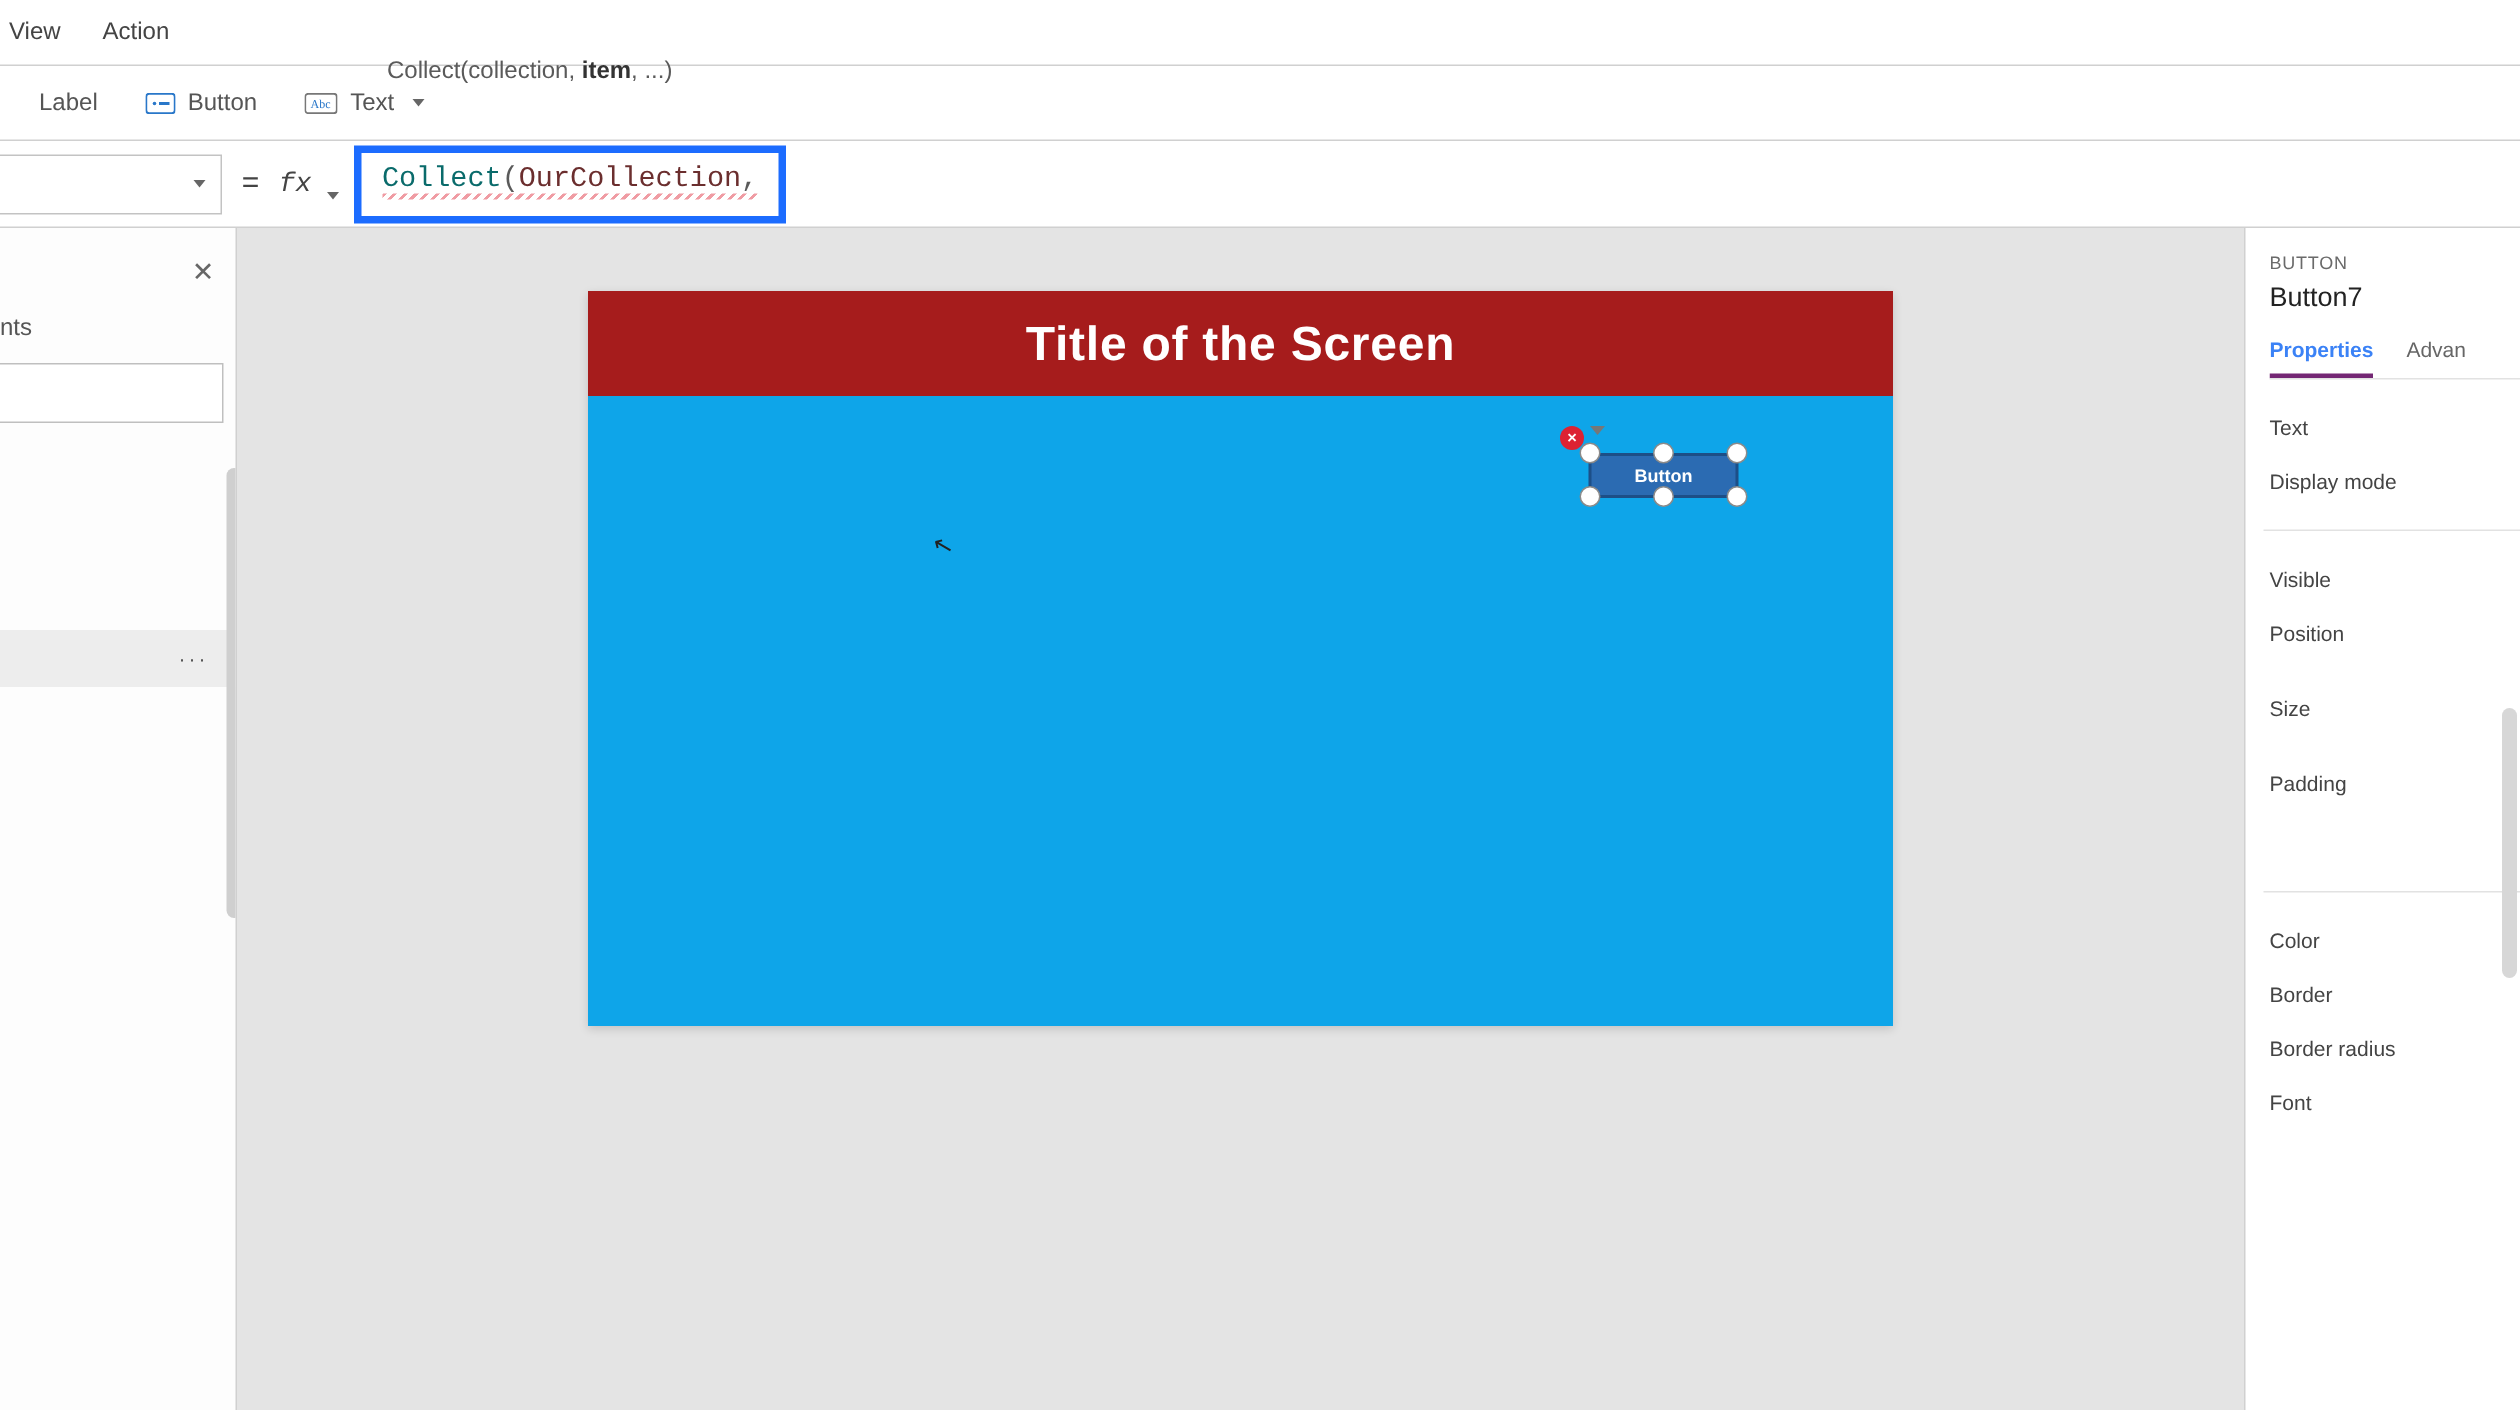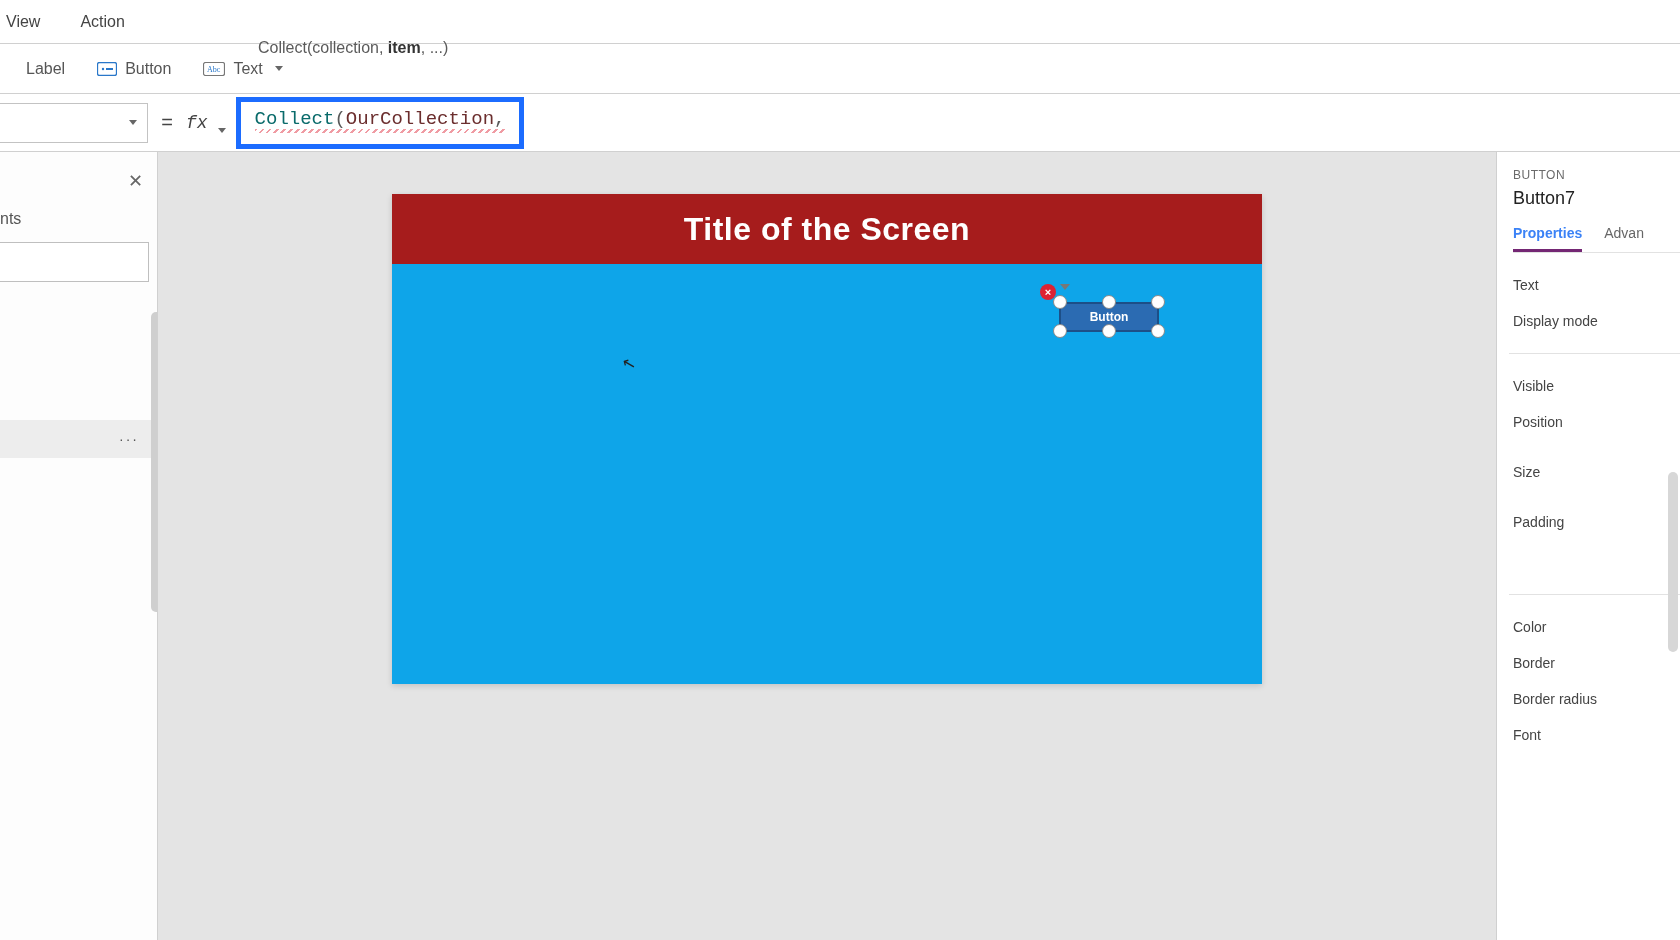--- a/index.html
+++ b/index.html
@@ -28,21 +28,21 @@
   
   .menubar {
     display: flex;
     height: 44px;
     border-bottom: 1px solid var(--border);
   }
   .menubar-left {
     width: 235px;
     display: flex;
     align-items: center;
-    gap: 40px;
+    gap: 28px;
     padding-left: 6px;
     overflow: hidden;
   }
   .menu-item {
     color: #444;
     font-size: 16px;
     white-space: nowrap;
   }
   .menubar-right {
     flex: 1;

